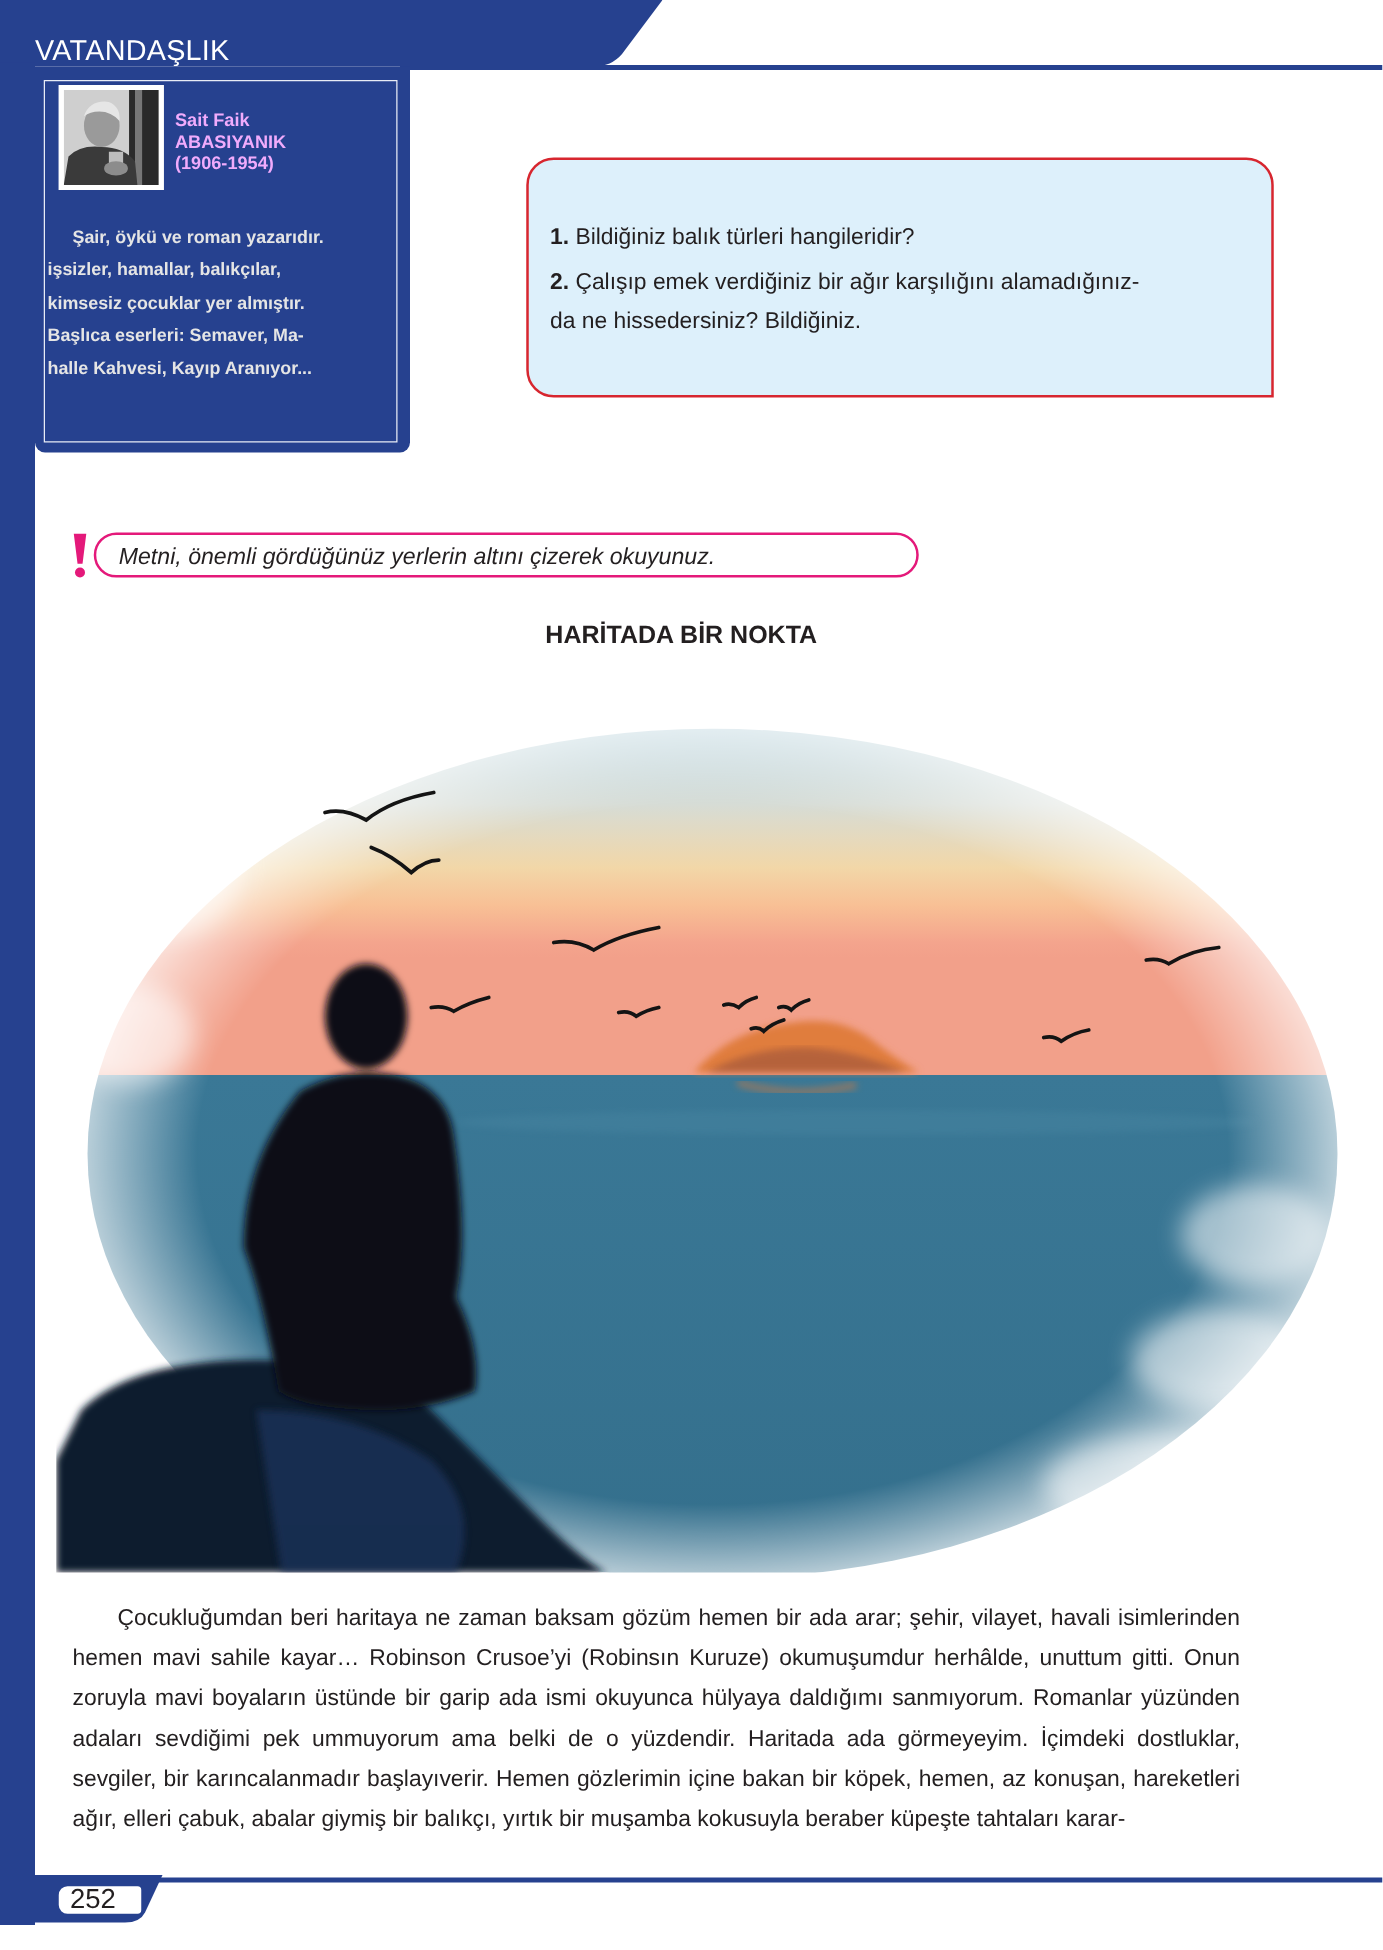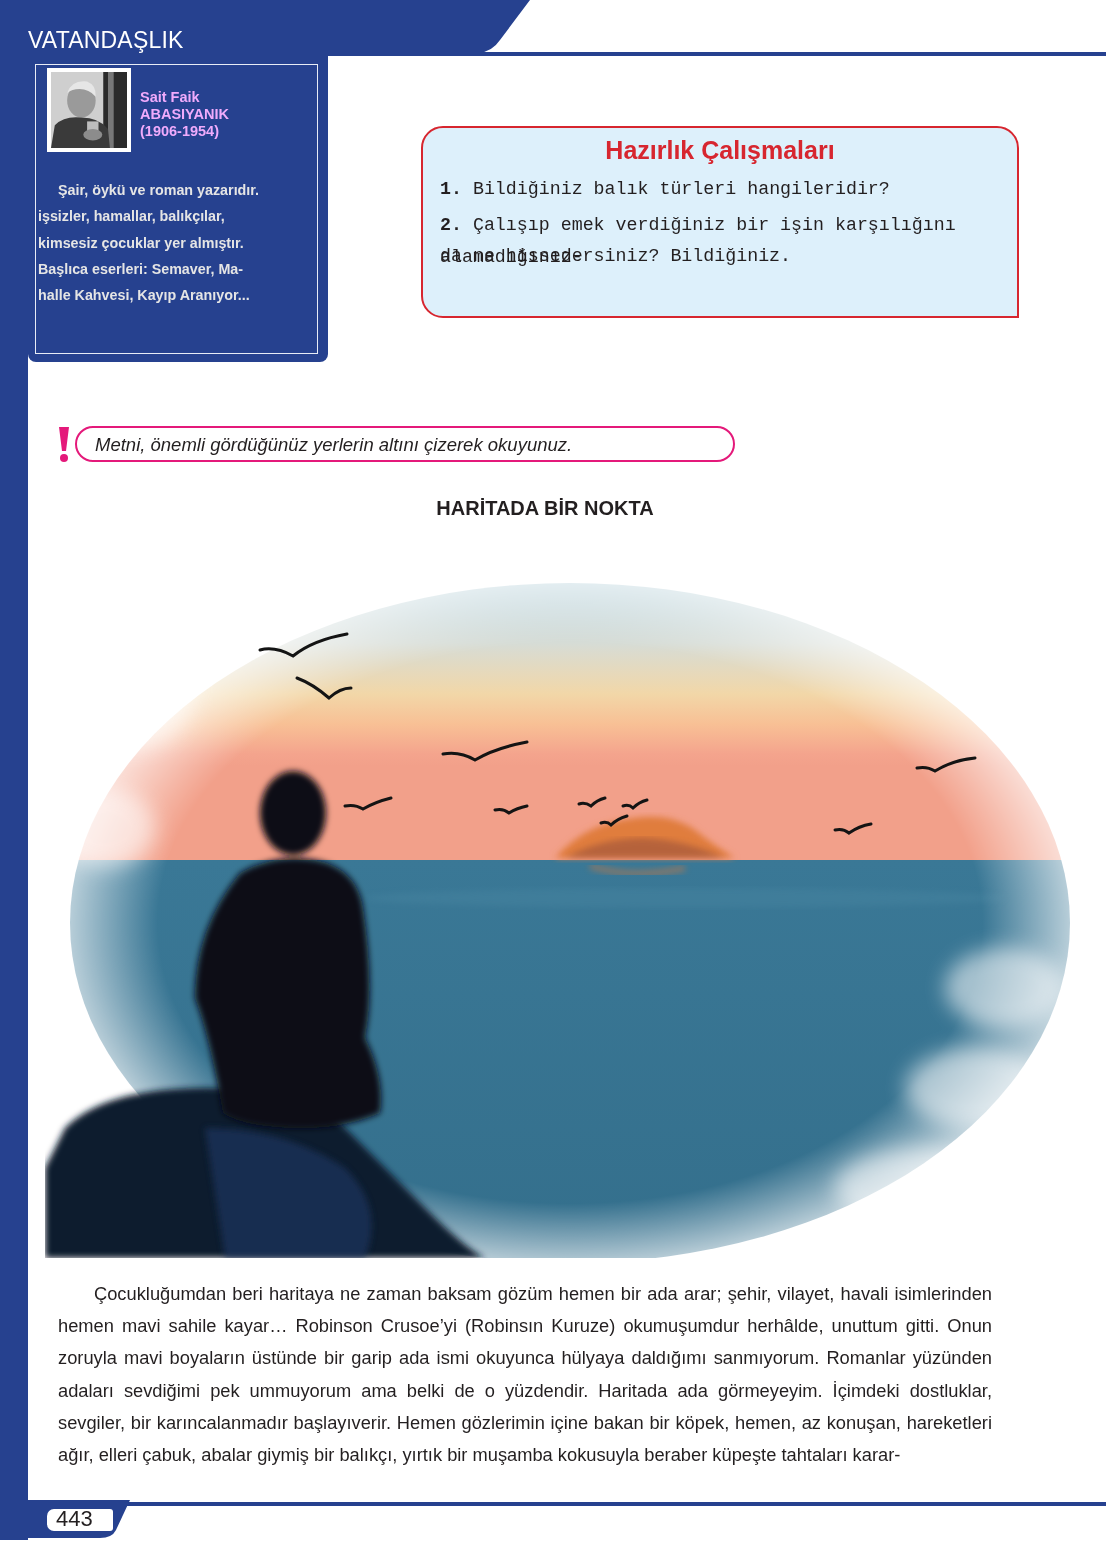--- a/index.html
+++ b/index.html
@@ -15,21 +15,21 @@
   .bio-panel { position: absolute; left: 28px; top: 53px; width: 300px; height: 309px; background: #26418f; border-radius: 0 0 8px 8px; }
   .bio-inner { position: absolute; left: 7px; top: 11px; width: 283px; height: 290px; border: 1.5px solid #e8ecf6; }
   .bio-photo { position: absolute; left: 11px; top: 3px; width: 84px; height: 84px; border: 2px solid #ffffff; background: #fff; padding: 2px; }
   .bio-photo svg { width: 100%; height: 100%; display: block; }
   .bio-name { position: absolute; left: 104px; top: 24px; width: 158px; text-align: left; color: #f0abfc; font-weight: bold; font-size: 14.5px; line-height: 17px; }
   .bio-text { position: absolute; left: 2px; top: 112px; width: 278px; color: #e5e5e5; font-weight: bold; font-size: 14.3px; line-height: 26.3px; }
   .bio-text .indent { padding-left: 20px; }
 
   .prep-box { position: absolute; left: 421px; top: 126px; width: 598px; height: 192px; background: #ddf0fb; border: 2px solid #d7262f; border-radius: 22px 22px 0 22px; }
   .prep-title { position: absolute; left: 0; top: 8px; width: 100%; text-align: center; font-size: 25px; font-weight: bold; color: #d7262f; }
-  .prep-q { position: absolute; left: 17px; font-size: 18.3px; color: #231f20; line-height: 32px; width: 570px; font-family: Liberation Mono, monospace; }
+  .prep-q { position: absolute; left: 17px; font-size: 18.3px; color: #231f20; line-height: 32px; width: 570px; }
   .prep-q b { font-weight: bold; }
 
   .notice { position: absolute; left: 57px; top: 425px; }
   .notice-mark { position: absolute; left: 0; top: 0; width: 14px; height: 38px; }
   .notice-pill { position: absolute; left: 18px; top: 1px; width: 660px; height: 36px; border: 2px solid #e4197a; border-radius: 18px; }
   .notice-text { position: absolute; left: 18px; top: 6px; font-style: italic; font-size: 18.5px; color: #231f20; white-space: nowrap; }
 
   .story-title { position: absolute; left: 0; top: 497px; width: 1090px; text-align: center; font-size: 20px; font-weight: bold; color: #231f20; }
 
   .illustration { position: absolute; left: 45px; top: 568px; width: 1061px; height: 690px; }
@@ -76,26 +76,25 @@
       <div class="indent">Şair, öykü ve roman yazarıdır.</div>
       <div>işsizler, hamallar, balıkçılar,</div>
       <div>kimsesiz çocuklar yer almıştır.</div>
       <div>Başlıca eserleri: Semaver, Ma-</div>
       <div>halle Kahvesi, Kayıp Aranıyor...</div>
     </div>
   </div>
 </div>
 
 <div class="prep-box">
-  <div class="prep-title">Hazırlık Çalışmaları</div>
   <div class="prep-q" style="top:45px;">
     <b>1.</b><span> Bildiğiniz balık türleri hangileridir?</span>
   </div>
   <div class="prep-q" style="top:81px;">
-    <b>2.</b><span> Çalışıp emek verdiğiniz bir işin karşılığını alamadığınız-</span>
+    <b>2.</b><span> Çalışıp emek verdiğiniz bir ağır karşılığını alamadığınız-</span>
   </div>
   <div class="prep-q" style="top:112px;">da ne hissedersiniz? Bildiğiniz.</div>
 </div>
 
 <div class="notice">
   <svg class="notice-mark" viewBox="0 0 14 38">
     <path d="M2,2 L12,2 L9,26 L5,26 Z" fill="#e4197a"></path>
     <circle cx="7" cy="33" r="4" fill="#e4197a"></circle>
   </svg>
   <div class="notice-pill">
@@ -175,13 +174,13 @@
 
 <div class="story-body">
   <p class="para">Çocukluğumdan beri haritaya ne zaman baksam gözüm hemen bir ada arar; şehir, vilayet, havali isimlerinden hemen mavi sahile kayar… Robinson Crusoe’yi (Robinsın Kuruze) okumuşumdur herhâlde, unuttum gitti. Onun zoruyla mavi boyaların üstünde bir garip ada ismi okuyunca hülyaya daldığımı sanmıyorum. Romanlar yüzünden adaları sevdiğimi pek ummuyorum ama belki de o yüzdendir. Haritada ada görmeyeyim. İçimdeki dostluklar, sevgiler, bir karıncalanmadır başlayıverir. Hemen gözlerimin içine bakan bir köpek, hemen, az konuşan, hareketleri ağır, elleri çabuk, abalar giymiş bir balıkçı, yırtık bir muşamba kokusuyla beraber küpeşte tahtaları karar-</p>
 </div>
 
 <div class="footer-line"></div>
 <svg class="footer-tab" viewBox="0 0 140 40" preserveAspectRatio="none">
   <path d="M0,0 L130,0 L116,30 Q112,38 100,38 L0,38 Z" fill="#26418f"></path>
 </svg>
 <div class="page-number-box"></div>
-<div class="page-number">443</div>
+<div class="page-number">252</div>
 
 </body></html>

